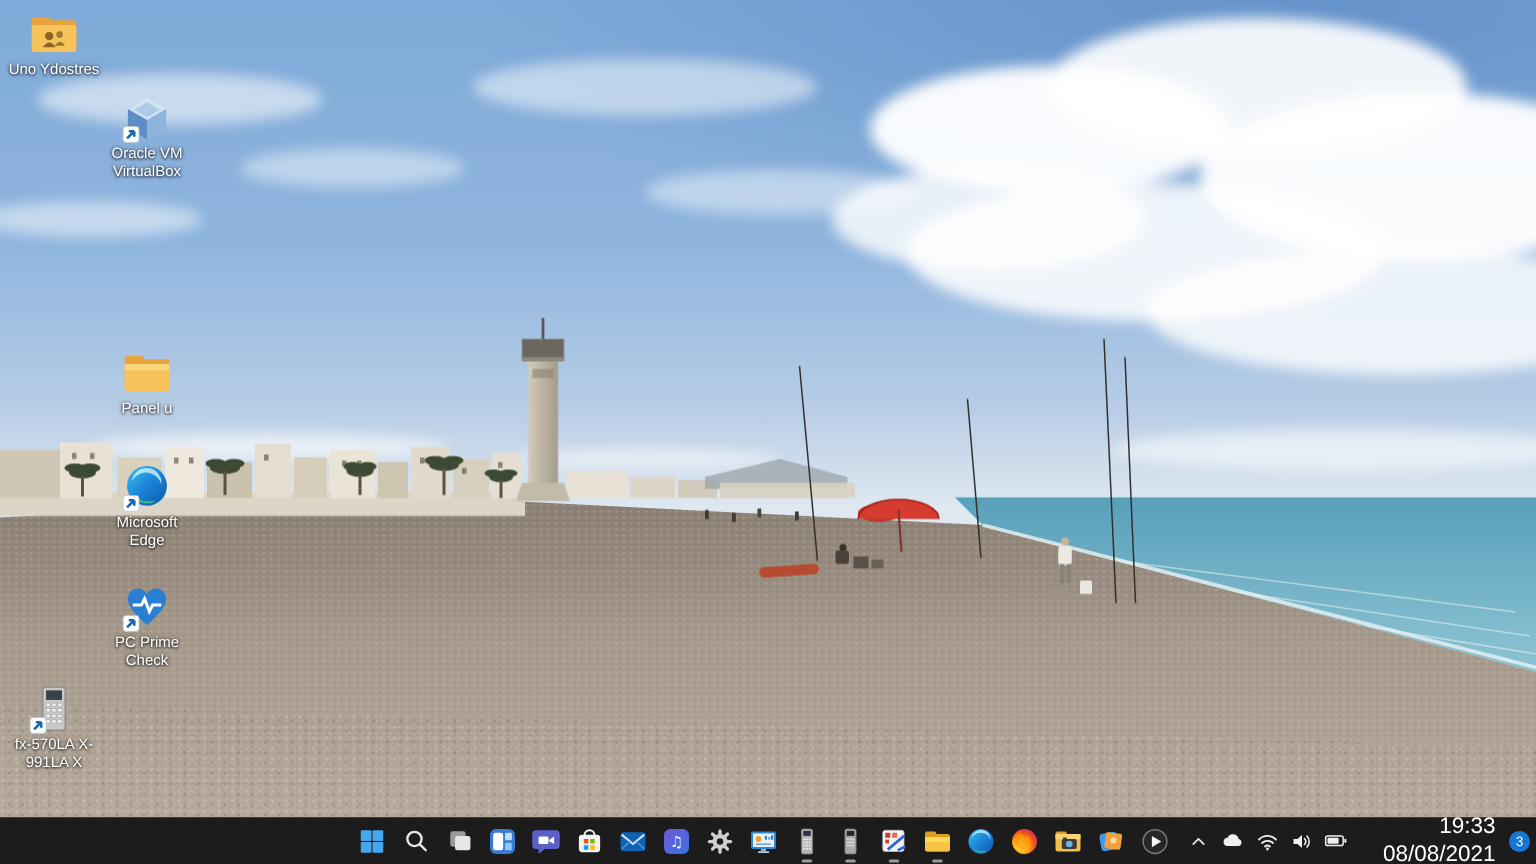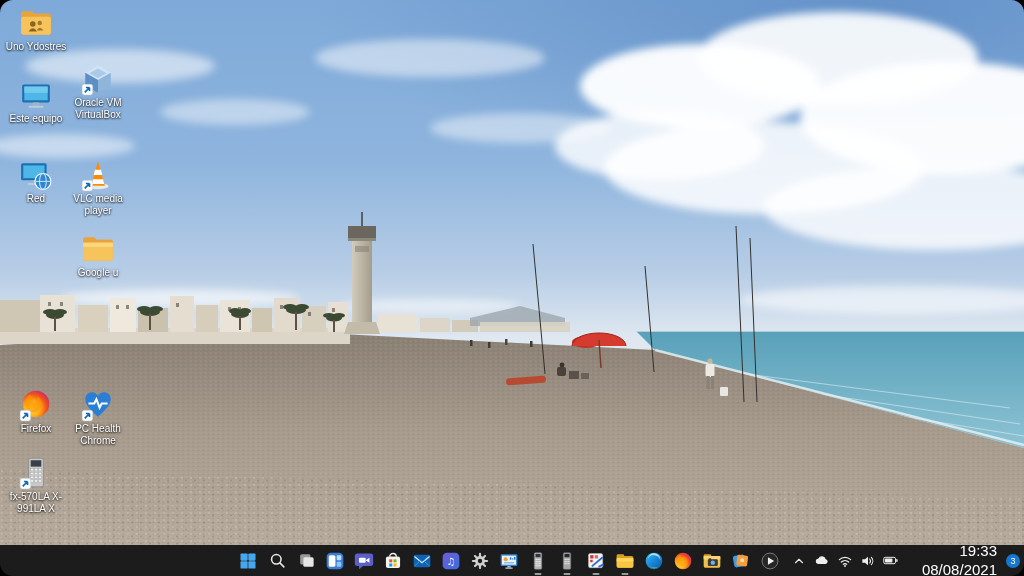--- a/index.html
+++ b/index.html
@@ -1,17 +1,17 @@
 <!DOCTYPE html>
 <html><head>
 <meta charset="utf-8">
 <style>
   html,body{margin:0;padding:0;}
   body{width:1024px;height:576px;overflow:hidden;font-family:"Liberation Sans",sans-serif;background:#000;}
-  .screen{position:relative;width:1024px;height:576px;overflow:hidden;border-radius:13px;}
+  .screen{position:relative;width:1024px;height:576px;overflow:hidden;}
 
   
   .wallpaper{position:absolute;inset:0;width:1024px;height:545px;}
 
   
   .dicon{position:absolute;width:62px;display:flex;flex-direction:column;align-items:center;cursor:default;}
   .dicon .img{width:34px;height:34px;display:flex;align-items:center;justify-content:center;}
   .dicon .lbl{margin-top:1px;font-size:10px;line-height:1.15;color:#fff;text-align:center;
               text-shadow:0 1px 2px rgba(0,0,0,.85),0 0 3px rgba(0,0,0,.6);max-width:62px;word-wrap:break-word;}
 
@@ -227,121 +227,82 @@
         <circle cx="19.5" cy="16" r="2.1" fill="#a07930"></circle>
         <path d="M16.5,23 q3,-5 6.5,0 Z" fill="#a07930"></path>
       </svg>
     </div>
     <div class="lbl">Uno Ydostres</div>
   </div>
 
 
   <div class="dicon" style="left:5px;top:156px;top:158px"></div>
 
-  <div class="dicon" style="left:5px;top:78px">
-    <div class="img">
-      <svg width="34" height="34" viewBox="0 0 32 32">
-        <rect x="3" y="6" width="26" height="17" rx="1.5" fill="#1b6fb2"></rect>
-        <rect x="5" y="8" width="22" height="13" fill="#4fb6e8"></rect>
-        <rect x="5" y="8" width="22" height="6" fill="#7cd0f0" opacity=".8"></rect>
-        <rect x="13" y="23" width="6" height="3" fill="#9fb6c6"></rect>
-        <rect x="9" y="26" width="14" height="2" rx="1" fill="#b9cdd9"></rect>
-      </svg>
-    </div>
-    <div class="lbl">Este equipo</div>
-  </div>
 
   <div class="dicon" style="left:67px;top:62px">
     <div class="img">
       <svg width="34" height="34" viewBox="0 0 32 32">
         <polygon points="16,3 28,10 16,17 4,10" fill="#cfe3f4"></polygon>
         <polygon points="4,10 16,17 16,29 4,22" fill="#5d8fc4"></polygon>
         <polygon points="28,10 16,17 16,29 28,22" fill="#8fb5da"></polygon>
         <polygon points="16,6 24,10.5 16,15 8,10.5" fill="#9dbede" opacity=".7"></polygon>
         <rect x="1" y="21" width="10" height="10" rx="2" fill="#fff" stroke="#b8c4cc" stroke-width=".5"></rect>
         <path d="M3.5,28.5 L8,24 M8,24 h-3.4 M8,24 v3.4" stroke="#1567b3" stroke-width="1.6" fill="none"></path>
       </svg>
     </div>
     <div class="lbl">Oracle VM VirtualBox</div>
   </div>
 
-  <div class="dicon" style="left:5px;top:158px">
-    <div class="img">
-      <svg width="34" height="34" viewBox="0 0 32 32">
-        <rect x="2" y="5" width="24" height="16" rx="1.5" fill="#1b6fb2"></rect>
-        <rect x="4" y="7" width="20" height="12" fill="#4fb6e8"></rect>
-        <rect x="11" y="21" width="6" height="2.5" fill="#9fb6c6"></rect>
-        <rect x="8" y="23.5" width="12" height="2" rx="1" fill="#b9cdd9"></rect>
-        <circle cx="22.5" cy="22" r="7.5" fill="#2f86d2" stroke="#fff" stroke-width="1"></circle>
-        <ellipse cx="22.5" cy="22" rx="3.2" ry="7.5" fill="none" stroke="#bfe0f8" stroke-width="1"></ellipse>
-        <line x1="15" y1="22" x2="30" y2="22" stroke="#bfe0f8" stroke-width="1"></line>
-      </svg>
-    </div>
-    <div class="lbl">Red</div>
-  </div>
-
-  <div class="dicon" style="left:67px;top:158px">
-    <div class="img">
-      <svg width="34" height="34" viewBox="0 0 32 32">
-        <ellipse cx="16" cy="26.5" rx="10" ry="2.8" fill="#e8e8e8"></ellipse>
-        <polygon points="16,3 22.5,26 9.5,26" fill="#ff8a00"></polygon>
-        <polygon points="13.2,11 18.8,11 20,16 12,16" fill="#fff"></polygon>
-        <polygon points="11.2,20 20.8,20 21.8,24.5 10.2,24.5" fill="#fff"></polygon>
-        <rect x="1" y="21" width="10" height="10" rx="2" fill="#fff" stroke="#b8c4cc" stroke-width=".5"></rect>
-        <path d="M3.5,28.5 L8,24 M8,24 h-3.4 M8,24 v3.4" stroke="#1567b3" stroke-width="1.6" fill="none"></path>
-      </svg>
-    </div>
-    <div class="lbl">VLC media player</div>
-  </div>
+
 
 
   <div class="dicon" style="left:67px;top:232px">
     <div class="img">
       <svg width="34" height="34" viewBox="0 0 32 32">
         <rect x="2" y="5" width="12" height="6" rx="2" fill="#e8a33d"></rect>
         <rect x="2" y="7" width="28" height="20" rx="2" fill="#e8a33d"></rect>
         <rect x="2" y="10" width="28" height="17" rx="2" fill="#f7c45c"></rect>
         <rect x="2" y="10" width="28" height="4" fill="#fbd67f"></rect>
       </svg>
     </div>
-    <div class="lbl">Google u</div>
-  </div>
-
-
-
-  <div class="dicon" style="left:5px;top:388px">
+    <div class="lbl">Panel u</div>
+  </div>
+
+
+  <div class="dicon" style="left:67px;top:308px">
     <div class="img">
       <svg width="34" height="34" viewBox="0 0 32 32">
         <defs>
-          <radialGradient id="ffG" cx=".35" cy=".68" r=".85">
-            <stop offset="0" stop-color="#ffe14d"></stop>
-              <stop offset=".35" stop-color="#ffab1a"></stop>
-            <stop offset=".65" stop-color="#f0501a"></stop>
-              <stop offset="1" stop-color="#b5179e"></stop>
-          </radialGradient>
+          <linearGradient id="edG" x1="0" y1="0" x2="1" y2="1">
+            <stop offset="0" stop-color="#35c1f1"></stop>
+              <stop offset=".5" stop-color="#1b84d8"></stop>
+              <stop offset="1" stop-color="#0c59a4"></stop>
+          </linearGradient>
         </defs>
-        <circle cx="16" cy="15" r="12.5" fill="url(#ffG)"></circle>
-        <path d="M10,6 q4,3 3,8 q5,-1 5,-6 q4,4 3,9 q-2,6 -8,6 q-6,-1 -7,-7 q0,-6 4,-10" fill="#ff9400" opacity=".65"></path>
+        <circle cx="16" cy="15" r="12.5" fill="url(#edG)"></circle>
+        <path d="M6.5,12 a10,10 0 0 1 18.5,2 a7,7 0 0 0 -18.5,-2" fill="#bfeefc" opacity=".85"></path>
+        <path d="M8,22 a10,10 0 0 0 14,2 c-6,1.6 -11.5,0 -14,-2" fill="#49c06d" opacity=".9"></path>
         <rect x="1" y="21" width="10" height="10" rx="2" fill="#fff" stroke="#b8c4cc" stroke-width=".5"></rect>
         <path d="M3.5,28.5 L8,24 M8,24 h-3.4 M8,24 v3.4" stroke="#1567b3" stroke-width="1.6" fill="none"></path>
       </svg>
     </div>
-    <div class="lbl">Firefox</div>
-  </div>
+    <div class="lbl">Microsoft Edge</div>
+  </div>
+
 
   <div class="dicon" style="left:67px;top:388px">
     <div class="img">
       <svg width="34" height="34" viewBox="0 0 32 32">
         <path d="M16,27 C8,20 4,15 4,10.5 C4,6.5 7,4 10.5,4 C13,4 15,5.5 16,7.5 C17,5.5 19,4 21.5,4 C25,4 28,6.5 28,10.5 C28,15 24,20 16,27 Z" fill="#2a7fd4"></path>
         <polyline points="7,14.5 12.5,14.5 14.5,10.5 17.5,18.5 19.5,14.5 25,14.5" fill="none" stroke="#fff" stroke-width="1.9"></polyline>
         <rect x="1" y="21" width="10" height="10" rx="2" fill="#fff" stroke="#b8c4cc" stroke-width=".5"></rect>
         <path d="M3.5,28.5 L8,24 M8,24 h-3.4 M8,24 v3.4" stroke="#1567b3" stroke-width="1.6" fill="none"></path>
       </svg>
     </div>
-    <div class="lbl">PC Health Chrome</div>
+    <div class="lbl">PC Prime Check</div>
   </div>
 
   <div class="dicon" style="left:5px;top:456px">
     <div class="img">
       <svg width="34" height="34" viewBox="0 0 32 32">
         <rect x="9" y="2" width="14" height="27" rx="2" fill="#c8c8c8" stroke="#8a8a8a" stroke-width=".8"></rect>
         <rect x="11" y="4" width="10" height="6" fill="#39404a"></rect>
         <g fill="#f2f2f2" stroke="#9a9a9a" stroke-width=".3">
           <rect x="11" y="12" width="2.6" height="2"></rect>
             <rect x="14.7" y="12" width="2.6" height="2"></rect>

